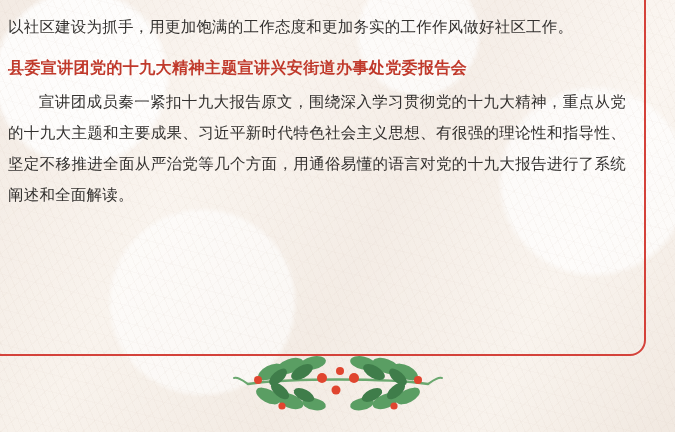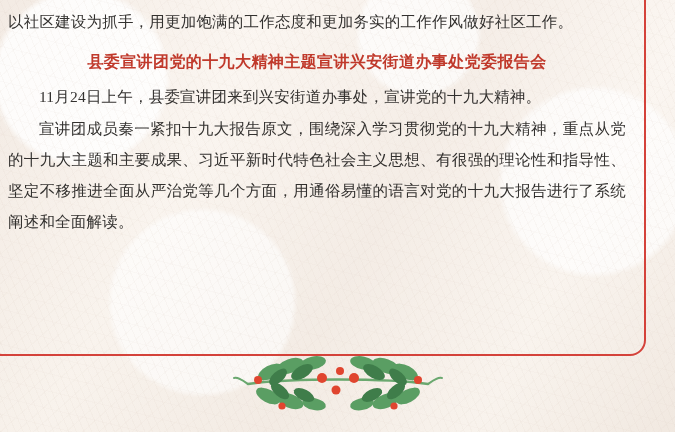--- a/index.html
+++ b/index.html
@@ -49,43 +49,42 @@
     height: 372px;
     border: 2px solid #d4423a;
     border-radius: 16px;
     box-sizing: border-box;
     pointer-events: none;
   }
 
   #content {
     position: absolute;
     left: 8px;
-    top: 6px;
+    top: 13px;
     width: 618px;
     box-sizing: border-box;
-    font-family: Liberation Serif, serif;
+    font-family: Liberation Mono, monospace;
     color: #2f2f2f;
   }
 
   .para {
     font-size: 15.5px;
     line-height: 31px;
     letter-spacing: 0.2px;
     text-align: justify;
     text-justify: inter-character;
     margin: 0 0 1px 0;
     color: #33312f;
   }
   .para.indent {
     text-indent: 31px;
   }
 
   .heading {
     margin: 10px 0 4px 0;
-    text-align: center;
     font-size: 16px;
     line-height: 30px;
     font-weight: bold;
     color: #c0392b;
     letter-spacing: 0.4px;
   }
 
   
   #decoration {
     position: absolute;
@@ -108,21 +107,20 @@
   <div id="texture"></div>
 
   <div id="frame"></div>
 
   <div id="content">
 
     <p class="para">以社区建设为抓手，用更加饱满的工作态度和更加务实的工作作风做好社区工作。</p>
 
     <h2 class="heading">县委宣讲团党的十九大精神主题宣讲兴安街道办事处党委报告会</h2>
 
-    <p class="para indent">11月24日上午，县委宣讲团来到兴安街道办事处，宣讲党的十九大精神。</p>
     <p class="para indent">宣讲团成员秦一紧扣十九大报告原文，围绕深入学习贯彻党的十九大精神，重点从党的十九大主题和主要成果、习近平新时代特色社会主义思想、有很强的理论性和指导性、坚定不移推进全面从严治党等几个方面，用通俗易懂的语言对党的十九大报告进行了系统阐述和全面解读。</p>
 
   </div>
 
   <div id="decoration">
     <svg width="240" height="78" viewBox="0 0 240 78" xmlns="http://www.w3.org/2000/svg">
 
       <path d="M30 40 C70 34, 170 34, 210 40" stroke="#6aa86f" stroke-width="2.4" fill="none" stroke-linecap="round"></path>
 
       <g fill="#5a9e63">

